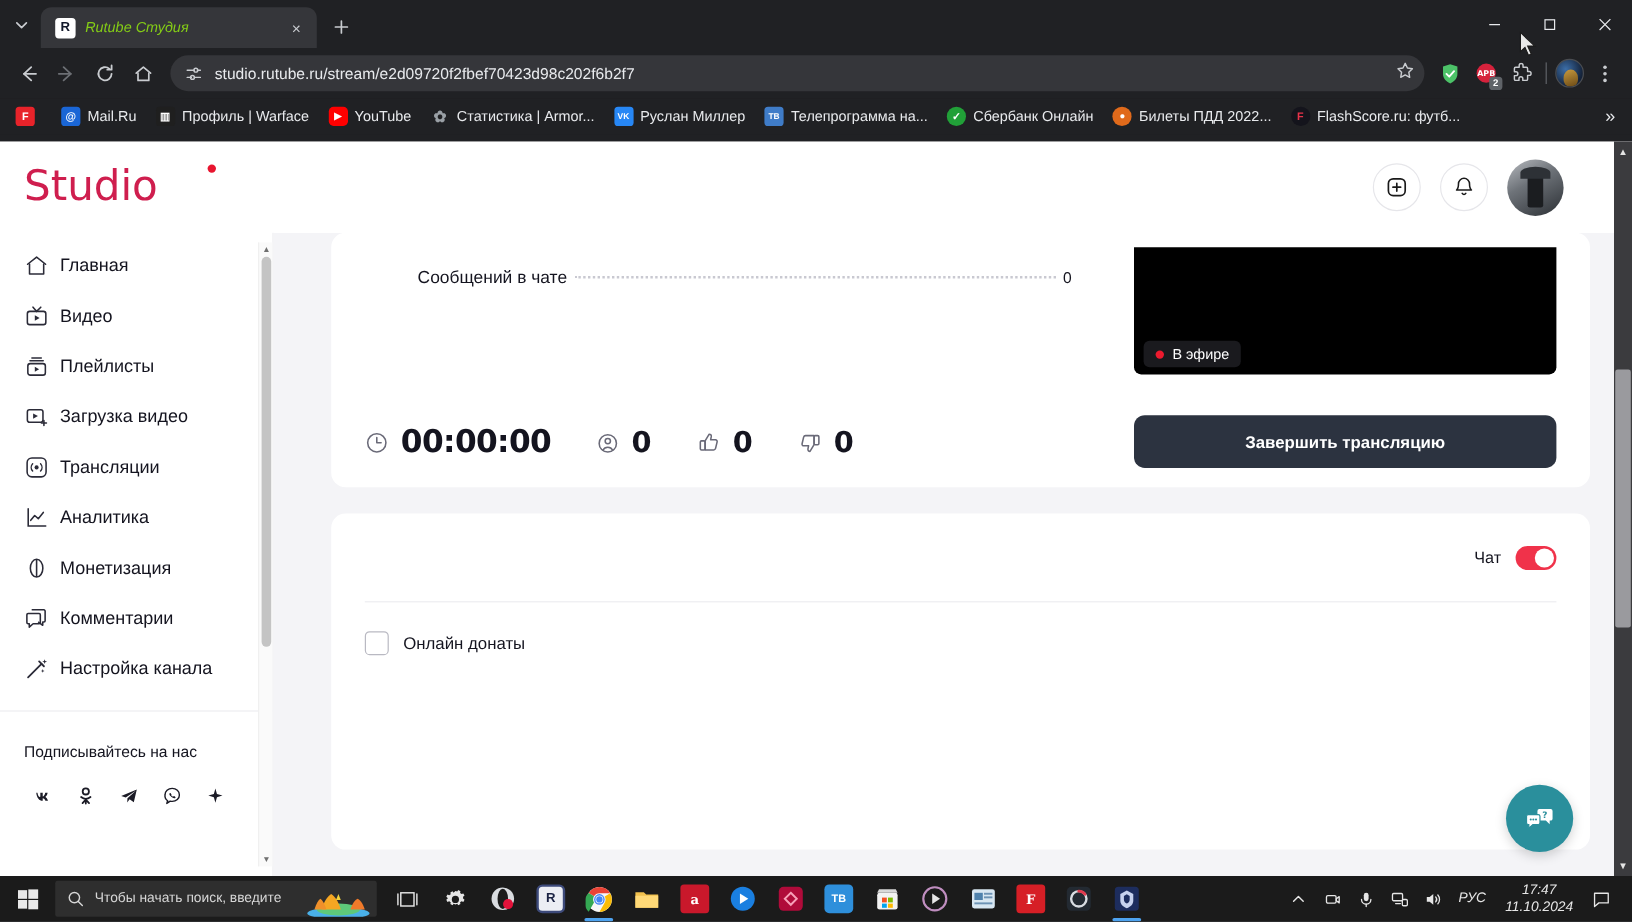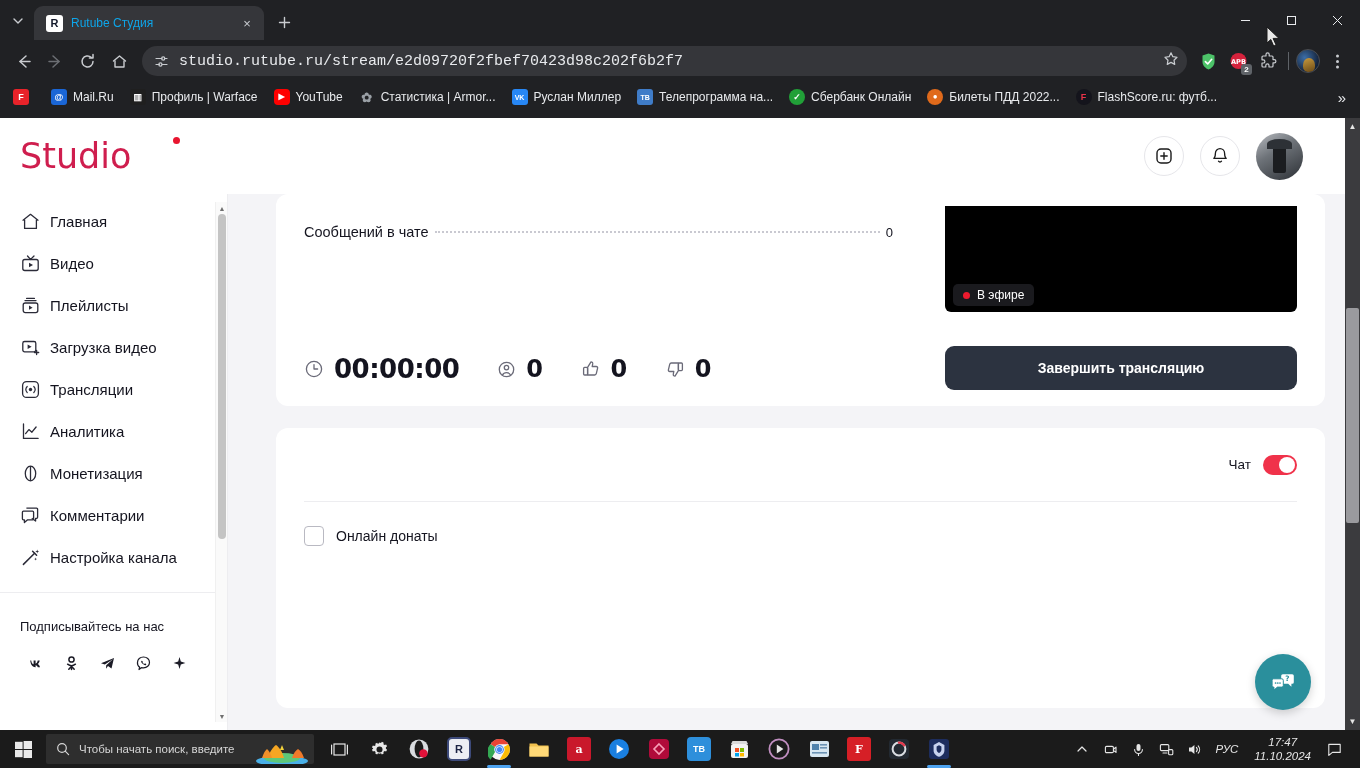--- a/index.html
+++ b/index.html
@@ -29,22 +29,22 @@
     display: flex; align-items: center; gap: 8px;
     padding: 0 8px 0 12px; position: relative;
   }
   .tab-favicon {
     width: 17px; height: 17px; border-radius: 3px;
     background: #fff; color: #13192b;
     display: flex; align-items: center; justify-content: center;
     font-size: 11px; font-weight: bold; flex: 0 0 auto;
   }
   .tab-title {
-    font-size: 12px; color: #0ea5e9; white-space: nowrap;
-    overflow: hidden; text-overflow: ellipsis; flex: 1 1 auto;
+    font-size: 12px; color: #84cc16; white-space: nowrap;
+    overflow: hidden; text-overflow: ellipsis; flex: 1 1 auto; font-style: italic;
   }
   .tab-close {
     width: 18px; height: 18px; flex: 0 0 auto;
     display: flex; align-items: center; justify-content: center;
     color: #c9ccd0; font-size: 13px; border-radius: 50%;
   }
   .tab-new {
     width: 28px; height: 28px; margin-bottom: 4px; margin-left: 6px;
     display: flex; align-items: center; justify-content: center;
     color: #c9ccd0; font-size: 18px; border-radius: 50%;
@@ -68,22 +68,22 @@
     display: flex; align-items: center; justify-content: center;
     color: #c9ccd0; flex: 0 0 auto;
   }
   .navbtn.disabled { color: #6c6f74; }
   .omnibox {
     flex: 1 1 auto; height: 30px; background: #35363a;
     border-radius: 16px; display: flex; align-items: center;
     padding: 0 8px 0 12px; margin: 0 6px; gap: 10px; min-width: 0;
   }
   .omni-url {
-    font-size: 15px; color: #e8eaed; white-space: nowrap;
-    overflow: hidden; text-overflow: ellipsis; flex: 1 1 auto; font-family: Liberation Mono, monospace;
+    font-size: 13px; color: #e8eaed; white-space: nowrap;
+    overflow: hidden; text-overflow: ellipsis; flex: 1 1 auto;
   }
   .omni-star { color: #c9ccd0; flex: 0 0 auto; }
   .ext-icons { display: flex; align-items: center; gap: 4px; flex: 0 0 auto; }
   .ext {
     width: 26px; height: 26px; border-radius: 50%;
     display: flex; align-items: center; justify-content: center;
     position: relative; color: #c9ccd0;
   }
   .ext-badge {
     position: absolute; right: -1px; bottom: -1px;
@@ -228,21 +228,21 @@
   .card {
     background: #fff; border-radius: 12px; padding: 0 28px;
     position: relative;
   }
   .card-stream { height: 212px; display: flex; padding-top: 12px; }
   .stream-left { flex: 1 1 auto; position: relative; }
   .stat-line {
     display: flex; align-items: baseline; gap: 6px;
     padding-top: 18px; padding-right: 52px;
   }
-  .stat-name { font-size: 14.5px; color: #14141f; white-space: nowrap; }
+  .stat-name { font-size: 14.5px; color: #14141f; white-space: nowrap; margin-left: 44px; }
   .stat-dots {
     flex: 1 1 auto; border-bottom: 2px dotted #c9c9d1;
     transform: translateY(-4px); min-width: 20px;
   }
   .stat-val { font-size: 13px; color: #14141f; }
 
   .metrics {
     position: absolute; left: 0; bottom: 22px;
     display: flex; align-items: center; gap: 38px;
   }

